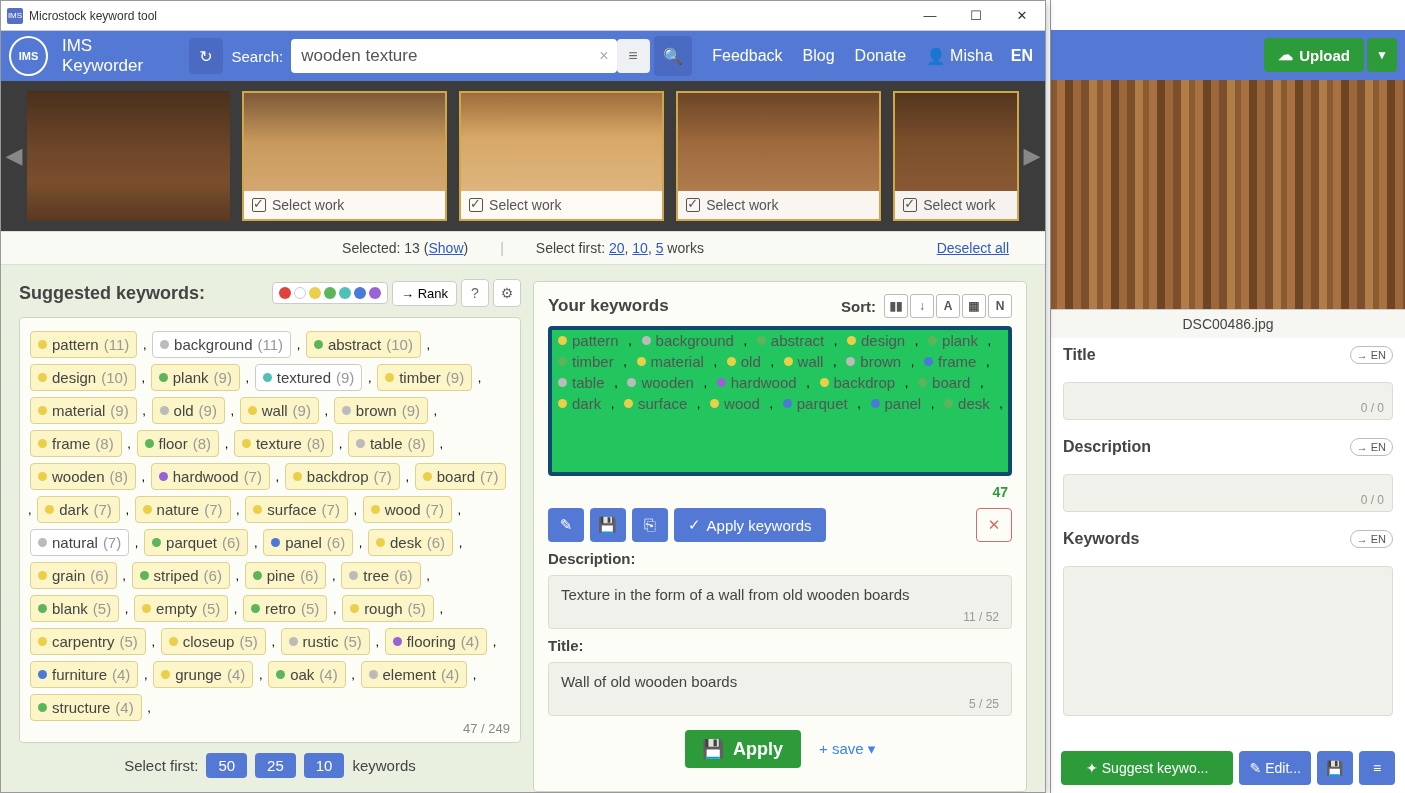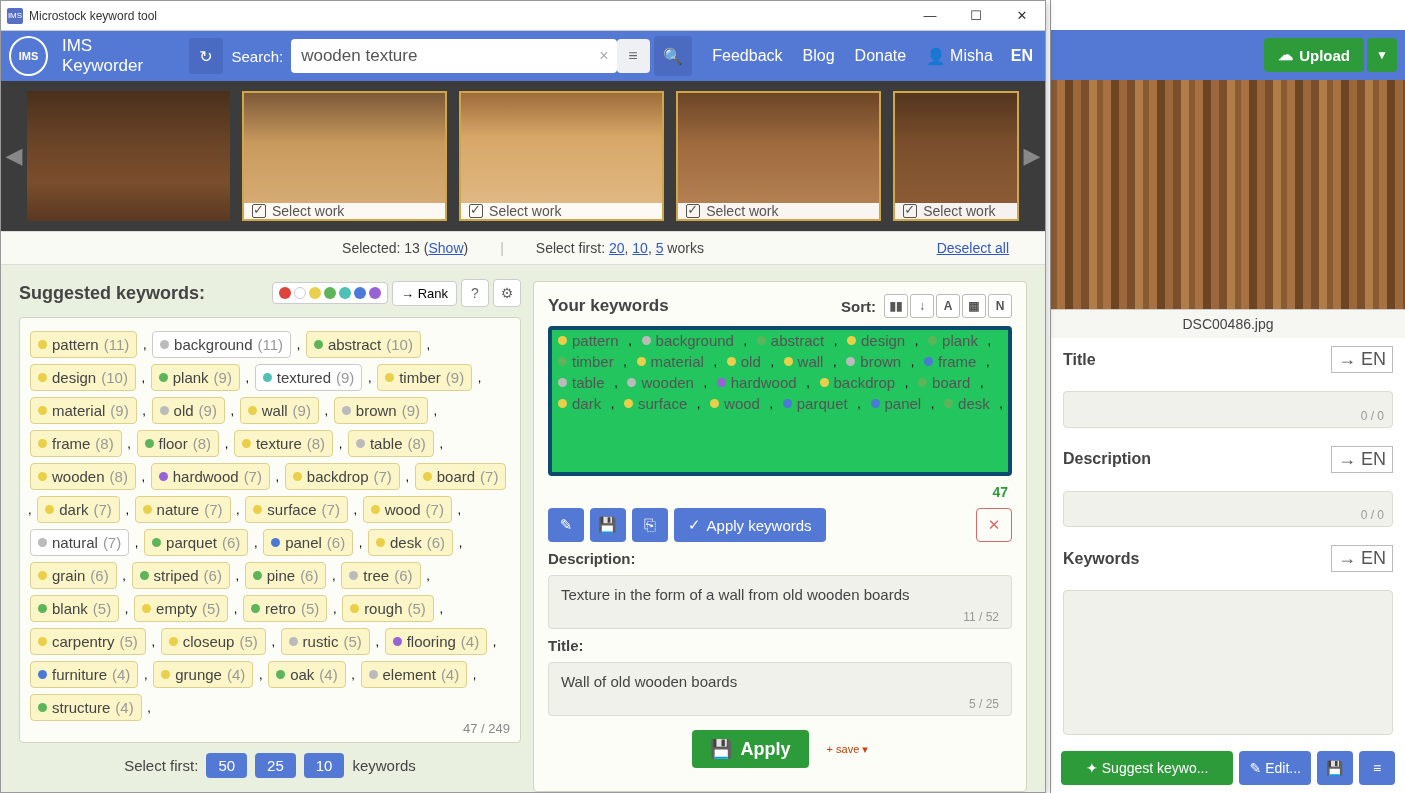--- a/index.html
+++ b/index.html
@@ -33,21 +33,21 @@
 
 .carousel { height:150px; background:#3c3c3c; display:flex; align-items:center; position:relative; padding:0 26px; gap:12px; overflow:hidden; }
 .carousel .nav { position:absolute; top:0; bottom:0; width:26px; background:#3c3c3c; display:flex; align-items:center; justify-content:center; color:#888; font-size:22px; }
 .carousel .nav.left { left:0; } .carousel .nav.right { right:0; }
 .thumb { width:212px; height:130px; border:2px solid #cfa748; position:relative; background:linear-gradient(180deg,#5a3d26 0%,#8b5a3c 30%,#ba8255 60%,#cb9b6e 100%); }
 .thumb.first { border:none; width:210px; background:linear-gradient(180deg,#4a301c,#6b4427 40%,#7a4e2d 70%,#5a3922);}
 .thumb.t2 { background:linear-gradient(180deg,#7c5938,#c99a5d 40%,#d9b07a); }
 .thumb.t3 { background:linear-gradient(180deg,#9d6c3a,#d7a768 35%,#e2bc88); }
 .thumb.t4 { background:linear-gradient(180deg,#6b4526,#9e6a3e 40%,#b98657); }
 .thumb.t5 { background:linear-gradient(180deg,#53361e,#7b4f2c 40%,#8f5e37); width:130px;}
-.thumb .sel { position:absolute; left:0; right:0; bottom:0; height:16px; background:rgba(255,255,255,.92); display:flex; align-items:center; gap:6px; padding:0 8px; color:#555; font-size:14px;}
+.thumb .sel { position:absolute; left:0; right:0; bottom:0; height:28px; background:rgba(255,255,255,.92); display:flex; align-items:center; gap:6px; padding:0 8px; color:#555; font-size:14px;}
 .thumb .sel .chk { width:14px; height:14px; border:1.5px solid #555; border-radius:2px; position:relative;}
 .thumb .sel .chk::after { content:"✓"; position:absolute; left:0; top:-3px; font-size:13px; color:#555;}
 
 .stats-row { height:34px; background:#f9faf4; border-top:1px solid #ddd; border-bottom:1px solid #ddd; display:flex; align-items:center; justify-content:center; gap:6px; font-size:14px; color:#444; }
 .stats-row a { color:#3158c6; text-decoration:underline; }
 .stats-row .deselect { position:absolute; right:36px; color:#3158c6; text-decoration:underline; }
 
 .main-body { flex:1; display:flex; background:#e9f0e0; overflow:hidden; position:relative; }
 
 .left-col { width:520px; padding:14px 0 0 18px; display:flex; flex-direction:column; overflow:hidden;}
@@ -86,33 +86,33 @@
 .apply-kw-btn { background:#5479d4; color:#fff; padding:0 14px; height:34px; border-radius:4px; display:flex; align-items:center; gap:6px; font-size:15px;}
 .del-btn { width:36px; height:34px; border:1px solid #d46a6a; color:#d46a6a; border-radius:4px; display:flex; align-items:center; justify-content:center; margin-left:auto; font-size:15px;}
 
 .section-lbl { font-size:15px; font-weight:600; color:#444;}
 .text-block { background:#f0f1ea; border:1px solid #dcddd0; border-radius:4px; padding:10px 12px 4px 12px; }
 .text-block .val { font-size:15px; color:#444; min-height:22px;}
 .text-block .cnt { text-align:right; font-size:12px; color:#999; margin-top:2px;}
 
 .apply-row { display:flex; align-items:center; justify-content:center; gap:18px; padding:6px 0 2px;}
 .apply-big { background:#2e9b3a; color:#fff; font-size:18px; font-weight:600; padding:8px 18px; border-radius:4px; display:flex; align-items:center; gap:8px;}
-.save-dd { color:#c2410c; font-size:11px;}
+.save-dd { color:#3b82f6; font-size:15px;}
 
 
 .side { position:absolute; right:0; top:0; width:355px; height:793px; background:#fff; display:flex; flex-direction:column; border-left:1px solid #999;}
 .side-header { height:50px; background:#5479d4; display:flex; align-items:center; justify-content:flex-end; padding:0 8px; gap:6px; margin-top:30px;}
 .upload-btn { background:#2e9b3a; color:#fff; height:34px; padding:0 14px; border-radius:4px; display:flex; align-items:center; gap:6px; font-size:15px; font-weight:600;}
 .upload-dd { background:#2e9b3a; color:#fff; width:30px; height:34px; border-radius:4px; display:flex; align-items:center; justify-content:center; font-size:12px; margin-left:-3px;}
 .side-preview { height:230px; background:repeating-linear-gradient(90deg,#8a5a30 0 6px,#a77142 6px 14px,#6d4522 14px 22px,#9c683b 22px 30px,#7b4f2b 30px 38px,#b07d48 38px 46px); border-bottom:1px solid #ccc;}
 .side-filename { text-align:center; padding:6px 0; font-size:14px; color:#444; background:#f6f7f2;}
 .side-body { flex:1; padding:8px 12px; display:flex; flex-direction:column; gap:18px; overflow:auto;}
 .field-head { display:flex; align-items:center; }
 .field-head .fl { font-size:16px; font-weight:600; color:#444; flex:1;}
-.field-head .en-btn { border:1px solid #bbb; border-radius:0; padding:2px 6px; font-size:18px; color:#555; background:#fff;}
+.field-head .en-btn { border:1px solid #bbb; border-radius:9px; padding:2px 6px; font-size:11px; color:#555; background:#fff;}
 .field-box { background:#f0f1ea; border:1px solid #dcddd0; border-radius:4px; height:38px; position:relative;}
 .field-box.tall { height:150px;}
 .field-box .cnt { position:absolute; right:8px; bottom:4px; font-size:12px; color:#999;}
 .side-footer { display:flex; gap:6px; padding:8px 10px;}
 .sf-btn { background:#5479d4; color:#fff; height:34px; border-radius:4px; display:flex; align-items:center; justify-content:center; padding:0 10px; font-size:14px; gap:4px; white-space:nowrap; overflow:hidden;}
 .sf-btn.green { background:#2e9b3a; flex:1;}
 .sf-btn.icon { width:36px; padding:0;}
 
 
 .c-red{background:#e0433b;} .c-white{background:#fff;border:1px solid #ccc;} .c-yellow{background:#e9cf4a;}

